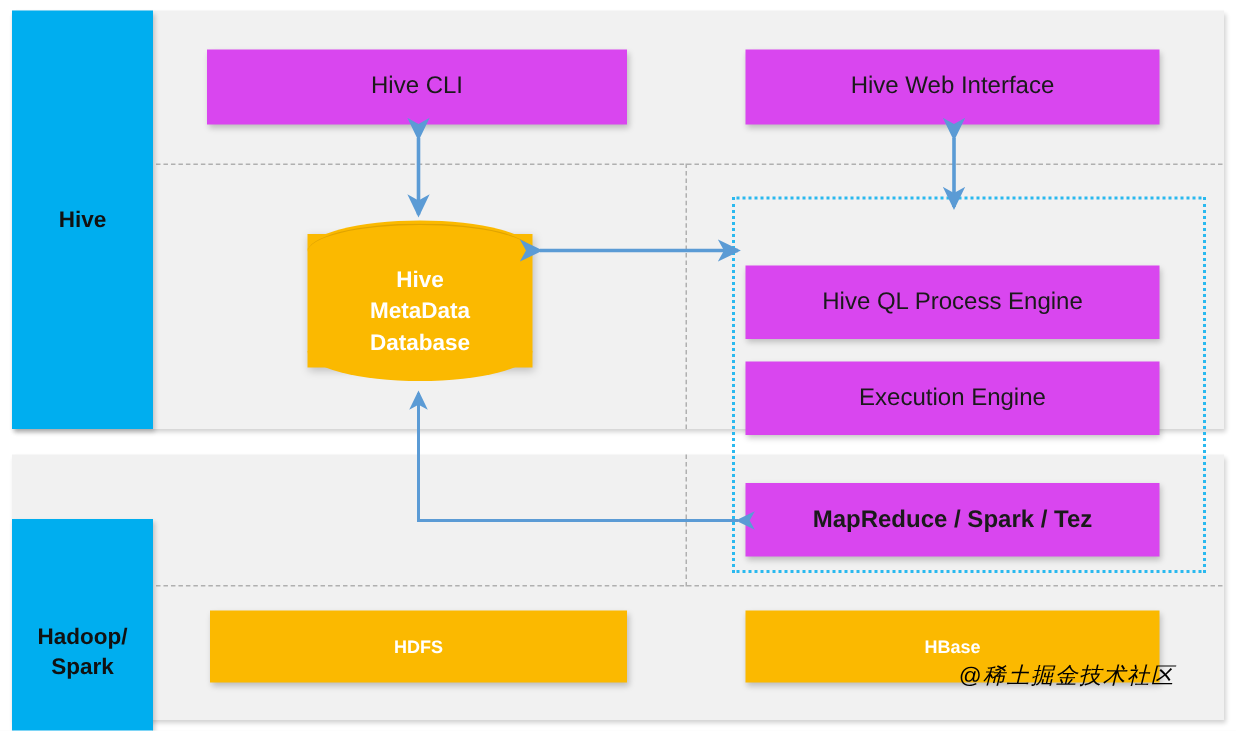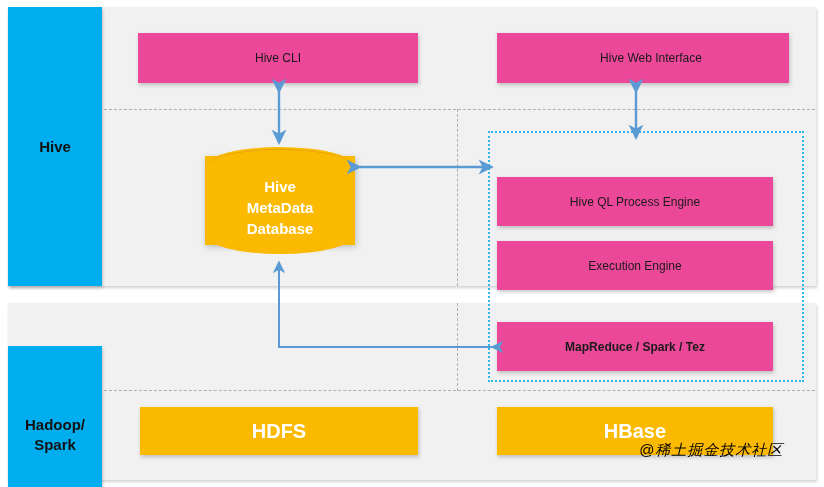--- a/index.html
+++ b/index.html
@@ -26,32 +26,32 @@
   #dash-hive-top{left:104px;top:109px;width:711px;}
   #dash-hadoop-top{left:104px;top:390px;width:711px;}
   #dash-mid-v{left:457px;top:109px;height:177px;}
   #dash-mid-v2{left:457px;top:303px;height:88px;}
 
   
   #cyan-box{position:absolute;left:488px;top:131px;width:312px;height:247px;
             border:2px dotted #2ab9ef;}
 
   
-  .node{position:absolute;background:#ec4899;display:flex;align-items:center;
-        justify-content:center;color:#1a1a1a;font-size:12px;
+  .node{position:absolute;background:#d946ef;display:flex;align-items:center;
+        justify-content:center;color:#1a1a1a;font-size:16px;
         box-shadow:1px 2px 4px rgba(0,0,0,0.22);}
   #node-cli{left:138px;top:33px;width:280px;height:50px;}
-  #node-web{left:497px;top:33px;width:276px;height:50px;padding-left:16px;}
+  #node-web{left:497px;top:33px;width:276px;height:50px;}
   #node-qlengine{left:497px;top:143px;width:276px;height:49px;margin-top:34px;}
   #node-execengine{left:497px;top:203px;width:276px;height:49px;margin-top:38px;}
   #node-mapreduce{left:497px;top:322px;width:276px;height:49px;font-weight:bold;}
 
   
   .store{position:absolute;background:#fbb900;display:flex;align-items:center;
-         justify-content:center;color:#ffffff;font-size:20px;font-weight:bold;
+         justify-content:center;color:#ffffff;font-size:12px;font-weight:bold;
          box-shadow:1px 2px 4px rgba(0,0,0,0.22);}
   #store-hdfs{left:140px;top:407px;width:278px;height:48px;}
   #store-hbase{left:497px;top:407px;width:276px;height:48px;}
 
   
   #cylinder{position:absolute;left:205px;top:147px;width:150px;height:107px;}
   #cyl-body{position:absolute;left:0;top:9px;width:150px;height:89px;background:#fbb900;
             filter:drop-shadow(1px 2px 3px rgba(0,0,0,0.22));}
   #cyl-top{position:absolute;left:0;top:0px;width:150px;height:20px;background:#fbb900;
            border-radius:50%/100% 100% 0 0;}

